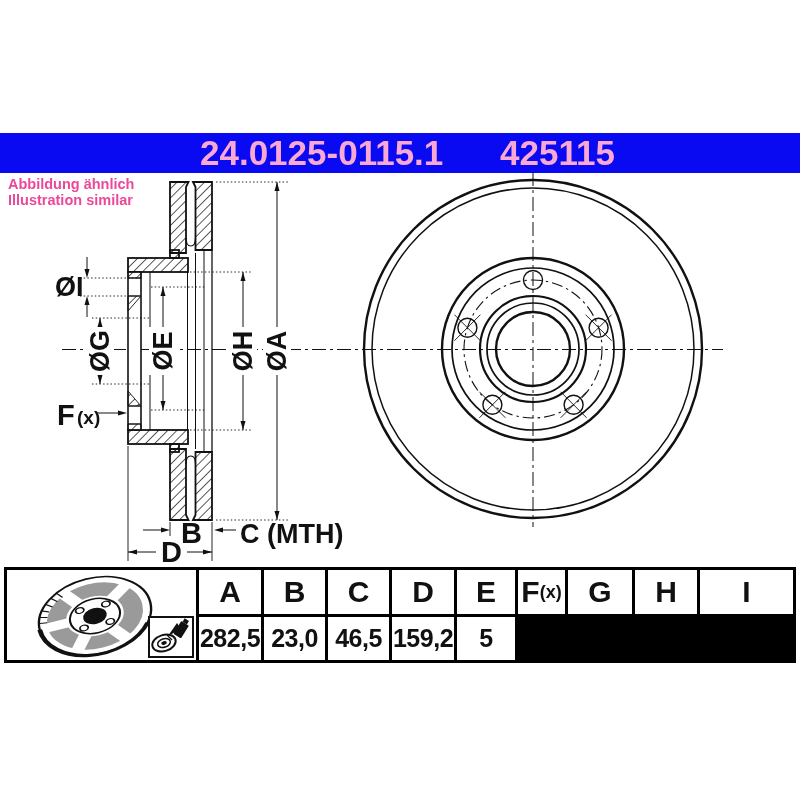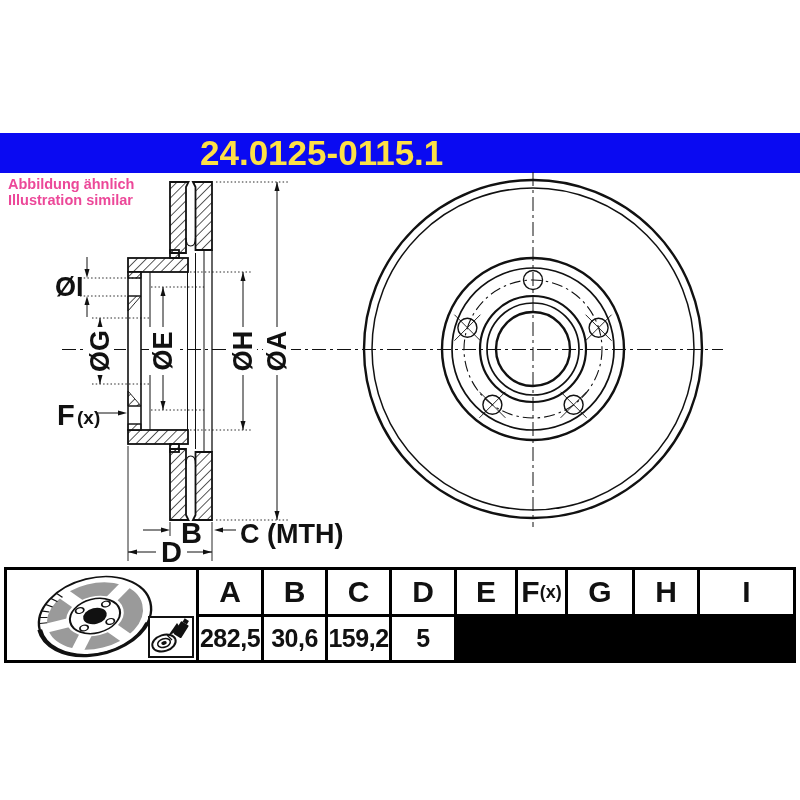--- a/index.html
+++ b/index.html
@@ -1,20 +1,20 @@
 <!DOCTYPE html>
 <html><head>
 <meta charset="utf-8">
 <style>
   html,body{margin:0;padding:0;background:#fff;}
   #stage{position:relative;width:800px;height:800px;background:#ffffff;overflow:hidden;
          font-family:"Liberation Sans","DejaVu Sans",sans-serif;color:#111;}
   
   #topbar{position:absolute;left:0;top:133px;width:800px;height:40px;background:#0a0af2;}
-  .partnum{position:absolute;top:2px;color:#fde047;font-weight:bold;font-size:35px;line-height:36px;
+  .partnum{position:absolute;top:2px;color:#f9a8d4;font-weight:bold;font-size:35px;line-height:36px;
            letter-spacing:0px;white-space:nowrap;}
   #pn1{left:200px;}
   #pn2{left:500px;}
   
   #note{position:absolute;left:8px;top:177px;font-size:14.5px;font-weight:bold;line-height:15.5px;color:#ec4899;}
   
   #draw{position:absolute;left:0;top:0;}
   
   #spec{position:absolute;left:4px;top:567px;width:792px;height:96px;background:#000;
         display:grid;grid-template-columns:189px 62px 61px 61px 62px 58px 47px 64px 62px 93px;
@@ -26,20 +26,21 @@
   .fx-small{font-size:18px;font-weight:bold;}
   #spray-box{position:absolute;right:2px;bottom:2px;width:46px;height:42px;border:2px solid #111;box-sizing:border-box;background:#fff;}
 </style>
 </head>
 <body>
 
 <div id="stage">
 
   <div id="topbar">
     <span id="pn1" class="partnum">24.0125-0115.1</span>
+    <span id="pn2" class="partnum">425115</span>
   </div>
 
   <div id="note">
     <div>Abbildung ähnlich</div>
     <div>Illustration similar</div>
   </div>
 
   <svg id="draw" width="800" height="800" viewBox="0 0 800 800">
     <defs>
       <pattern id="h" patternUnits="userSpaceOnUse" width="6.5" height="6.5" patternTransform="rotate(45)">
@@ -266,21 +267,24 @@
         <span>H</span>
       </div>
     <div class="cell hdr">
         <span>I</span>
       </div>
 
     <div class="cell val">
         <span>282,5</span>
       </div>
     <div class="cell val">
-        <span>30,6</span>
+        <span>23,0</span>
+      </div>
+    <div class="cell val">
+        <span>46,5</span>
       </div>
     <div class="cell val">
         <span>159,2</span>
       </div>
     <div class="cell val">
         <span>5</span>
       </div>
   </div>
 
 </div>

